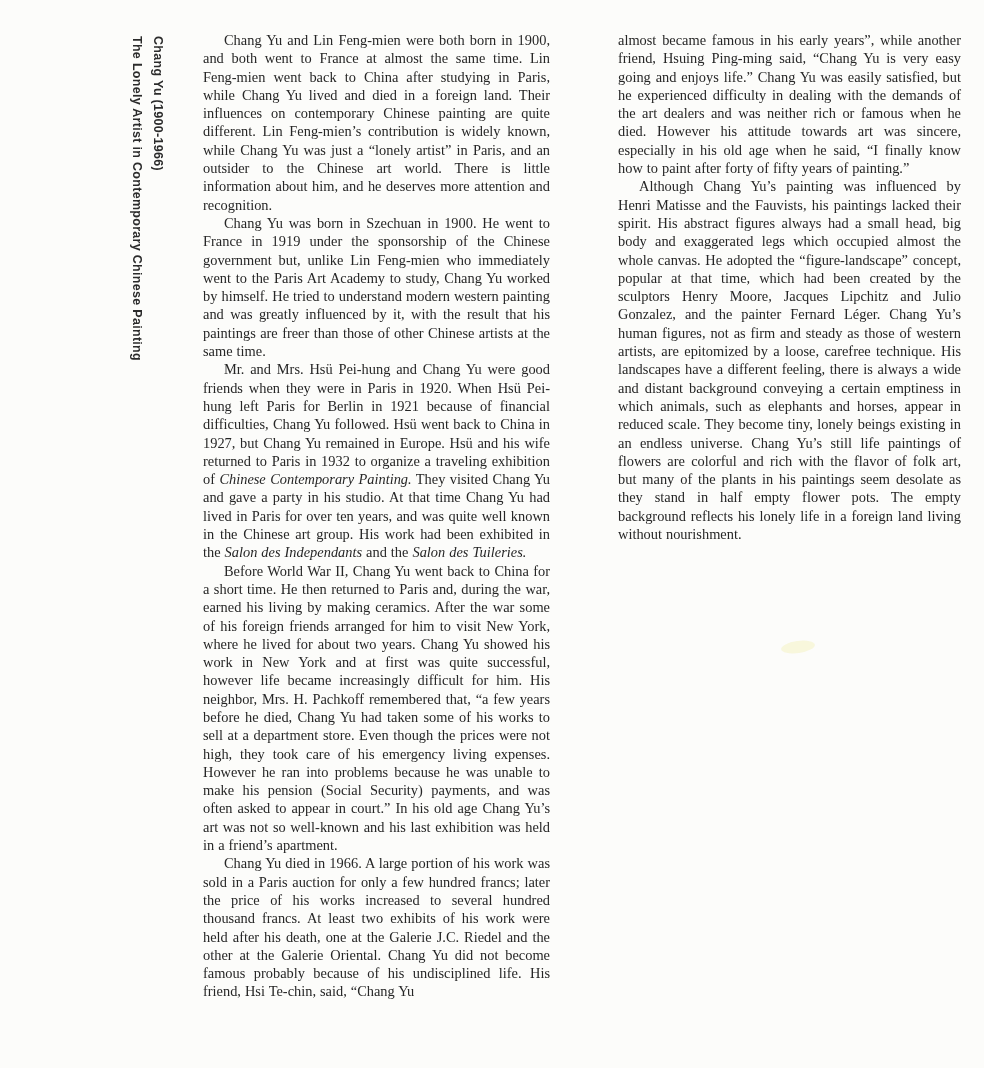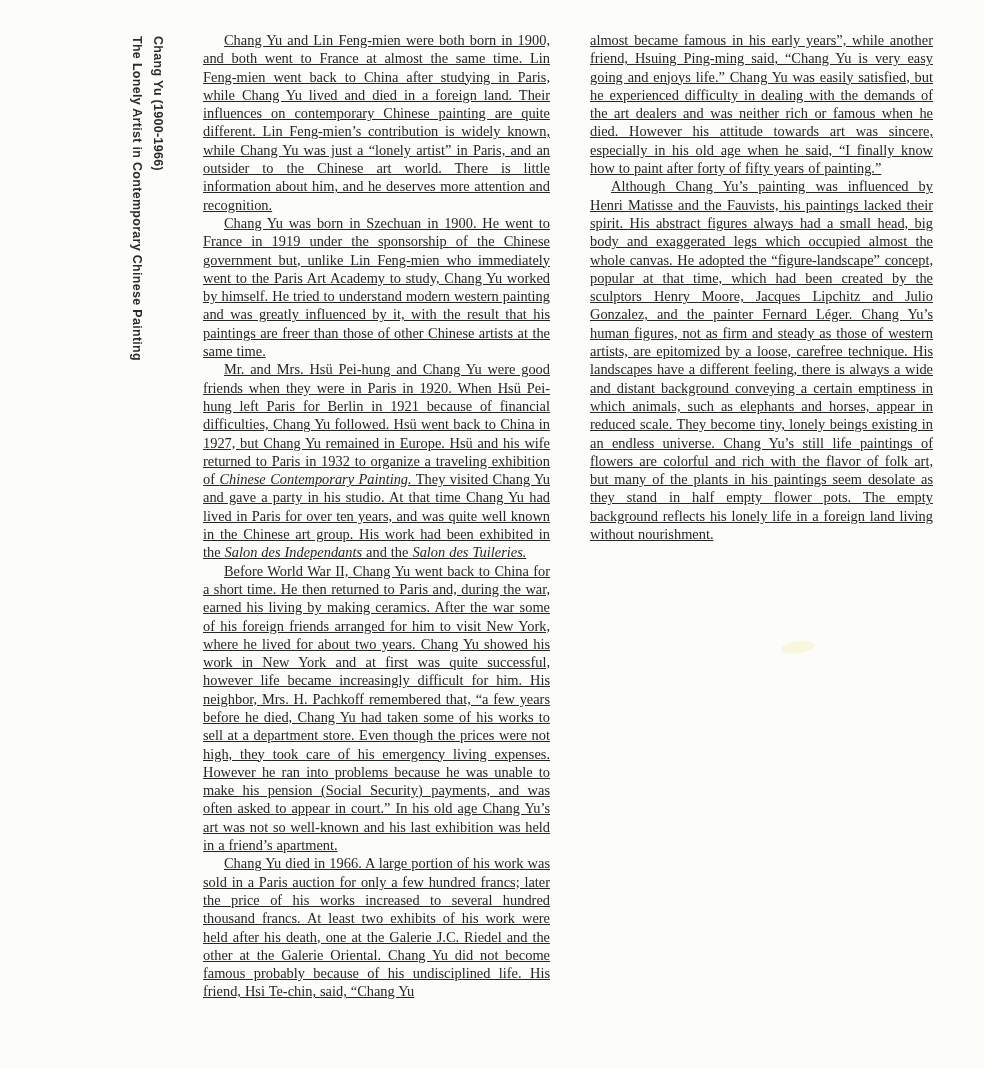--- a/index.html
+++ b/index.html
@@ -34,24 +34,23 @@
   .sidebar .vline{line-height:21px;}
   
   .column{
     position:absolute;
     top:31px;
     font-size:14.4px;
     line-height:18.3px;
     text-align:justify;
     word-spacing:0.4px;
     color:var(--ink);
-    text-decoration:underline;
   }
   .col-left{left:203px;width:347px;}
-  .col-right{left:590px;width:343px;}
+  .col-right{left:618px;width:343px;}
   .column p.para{margin:0;text-indent:21px;}
   .column p.para.no-indent{text-indent:0;}
   .it{font-style:italic;margin-top:20px;}
   .page-number{
     position:absolute;
     left:918px;
     top:1028px;
     font-size:13.5px;
     letter-spacing:0.5px;
     color:#383838;

